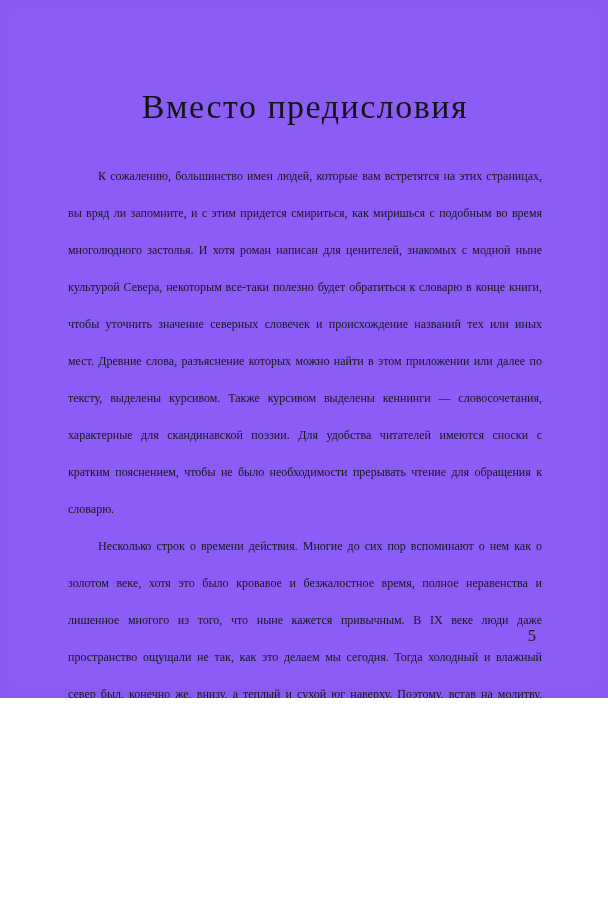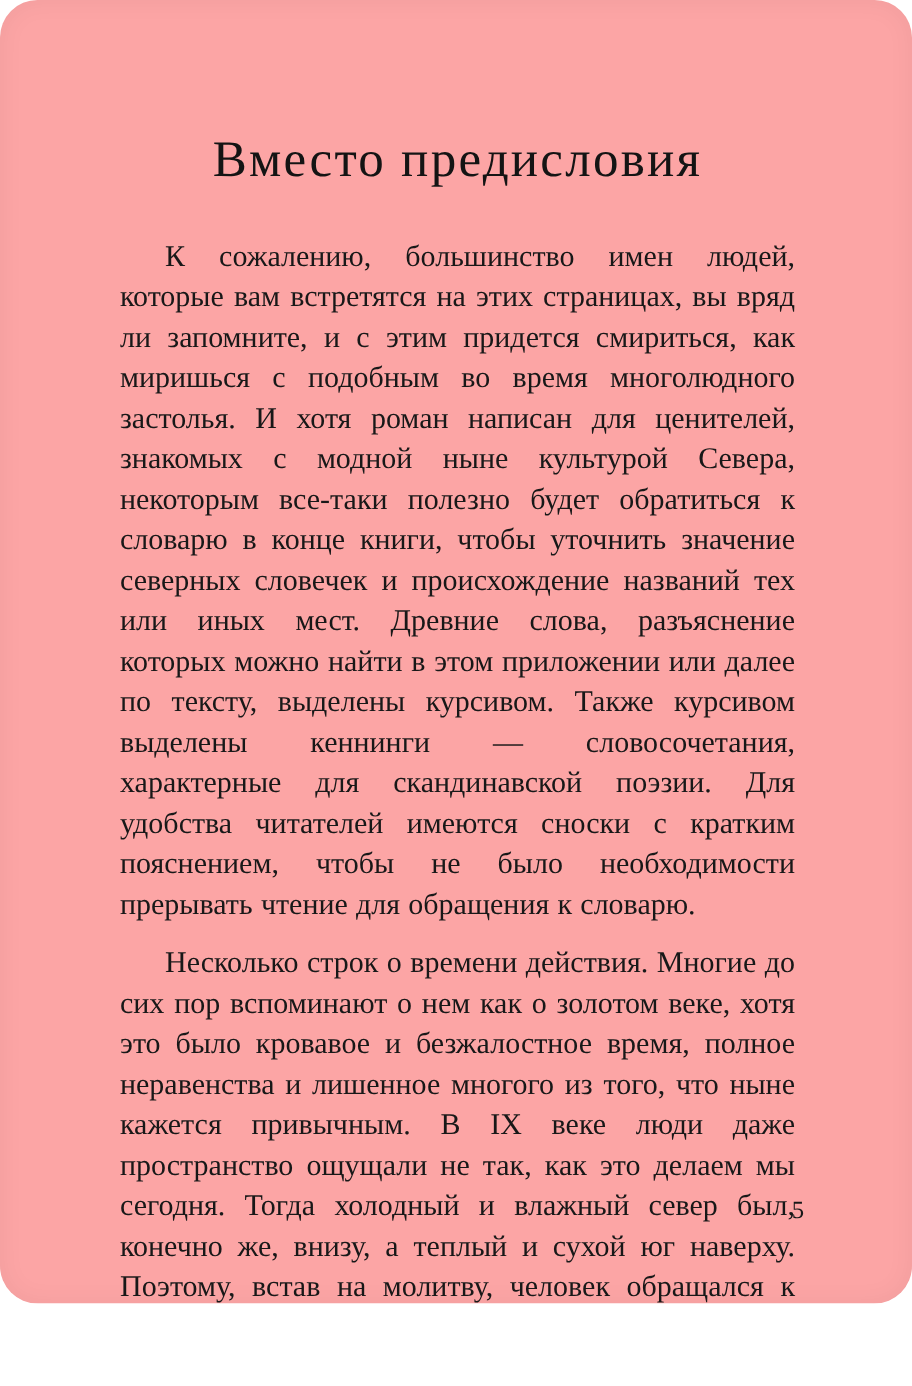--- a/index.html
+++ b/index.html
@@ -4,47 +4,46 @@
 <style>
   html, body {
     margin: 0;
     padding: 0;
     background: #ffffff;
   }
   .book-page {
     position: relative;
     box-sizing: border-box;
     width: 608px;
-    height: 869px;
-    background: #fca5a5;
+    height: 698px;
+    background: #8b5cf6;
     box-shadow: inset 0 0 18px rgba(0,0,0,0.05);
     font-family: "Liberation Serif", "DejaVu Serif", serif;
     color: #181818;
     overflow: hidden;
-    border-radius: 25px;
   }
   .page-inner {
     box-sizing: border-box;
     padding: 88px 66px 0 68px;
   }
   .chapter-title {
     font-family: "Liberation Serif", "DejaVu Serif", serif;
     font-weight: 400;
     font-size: 34px;
     letter-spacing: 1.5px;
     text-align: center;
     margin: 0 0 32px 0;
     color: #141414;
   }
   .body-paragraph {
-    font-size: 20px;
-    line-height: 27px;
+    font-size: 12px;
+    line-height: 37px;
     text-align: justify;
     text-indent: 30px;
-    margin: 12px;
+    margin: 0;
     hyphens: auto;
     -webkit-hyphens: auto;
     word-spacing: 0.5px;
   }
   .footnote-block {
     margin-top: 14px;
   }
   .footnote-divider {
     width: 150px;
     height: 0;

